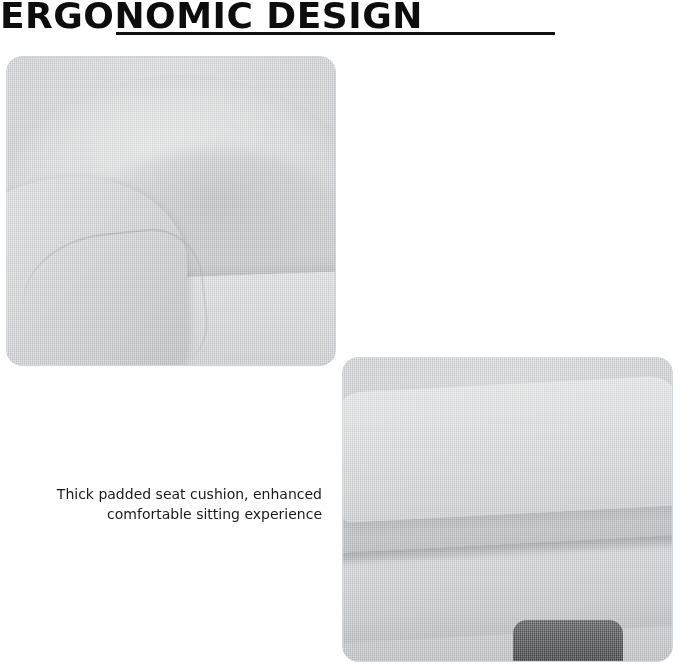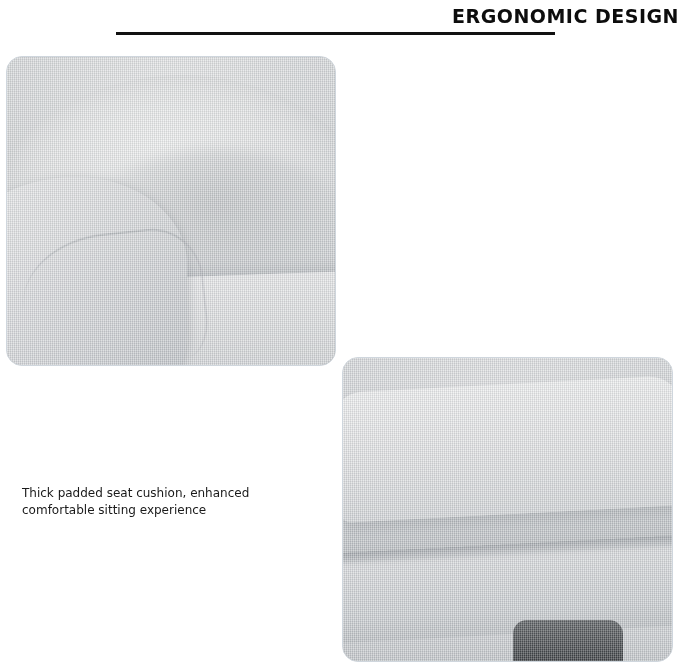--- a/index.html
+++ b/index.html
@@ -36,22 +36,22 @@
     top: 32px;
     width: 439px;
     height: 3px;
     background: #111111;
   }
   .header-title {
     position: absolute;
     left: 0;
     top: 0;
     width: 679px;
-    text-align: right;
-    font-size: 19px;
+    text-align: left;
+    font-size: 36px;
     font-weight: bold;
     letter-spacing: 0.5px;
     color: #0d0d0d;
     font-family: "DejaVu Sans", sans-serif;
     line-height: 32px;
   }
 
   
   .panel {
     position: absolute;
@@ -227,22 +227,22 @@
     left: 360px;
     top: 155px;
     width: 300px;
     font-size: 17.5px;
     text-align: center;
   }
   .caption-cushion {
     left: 22px;
     top: 485px;
     width: 300px;
-    font-size: 12px;
-    text-align: left;
+    font-size: 14px;
+    text-align: right;
   }
 </style>
 </head>
 <body>
 
 <div class="page">
 
   <div class="header">
     <div class="header-rule"></div>
     <div class="header-title">ERGONOMIC DESIGN</div>

